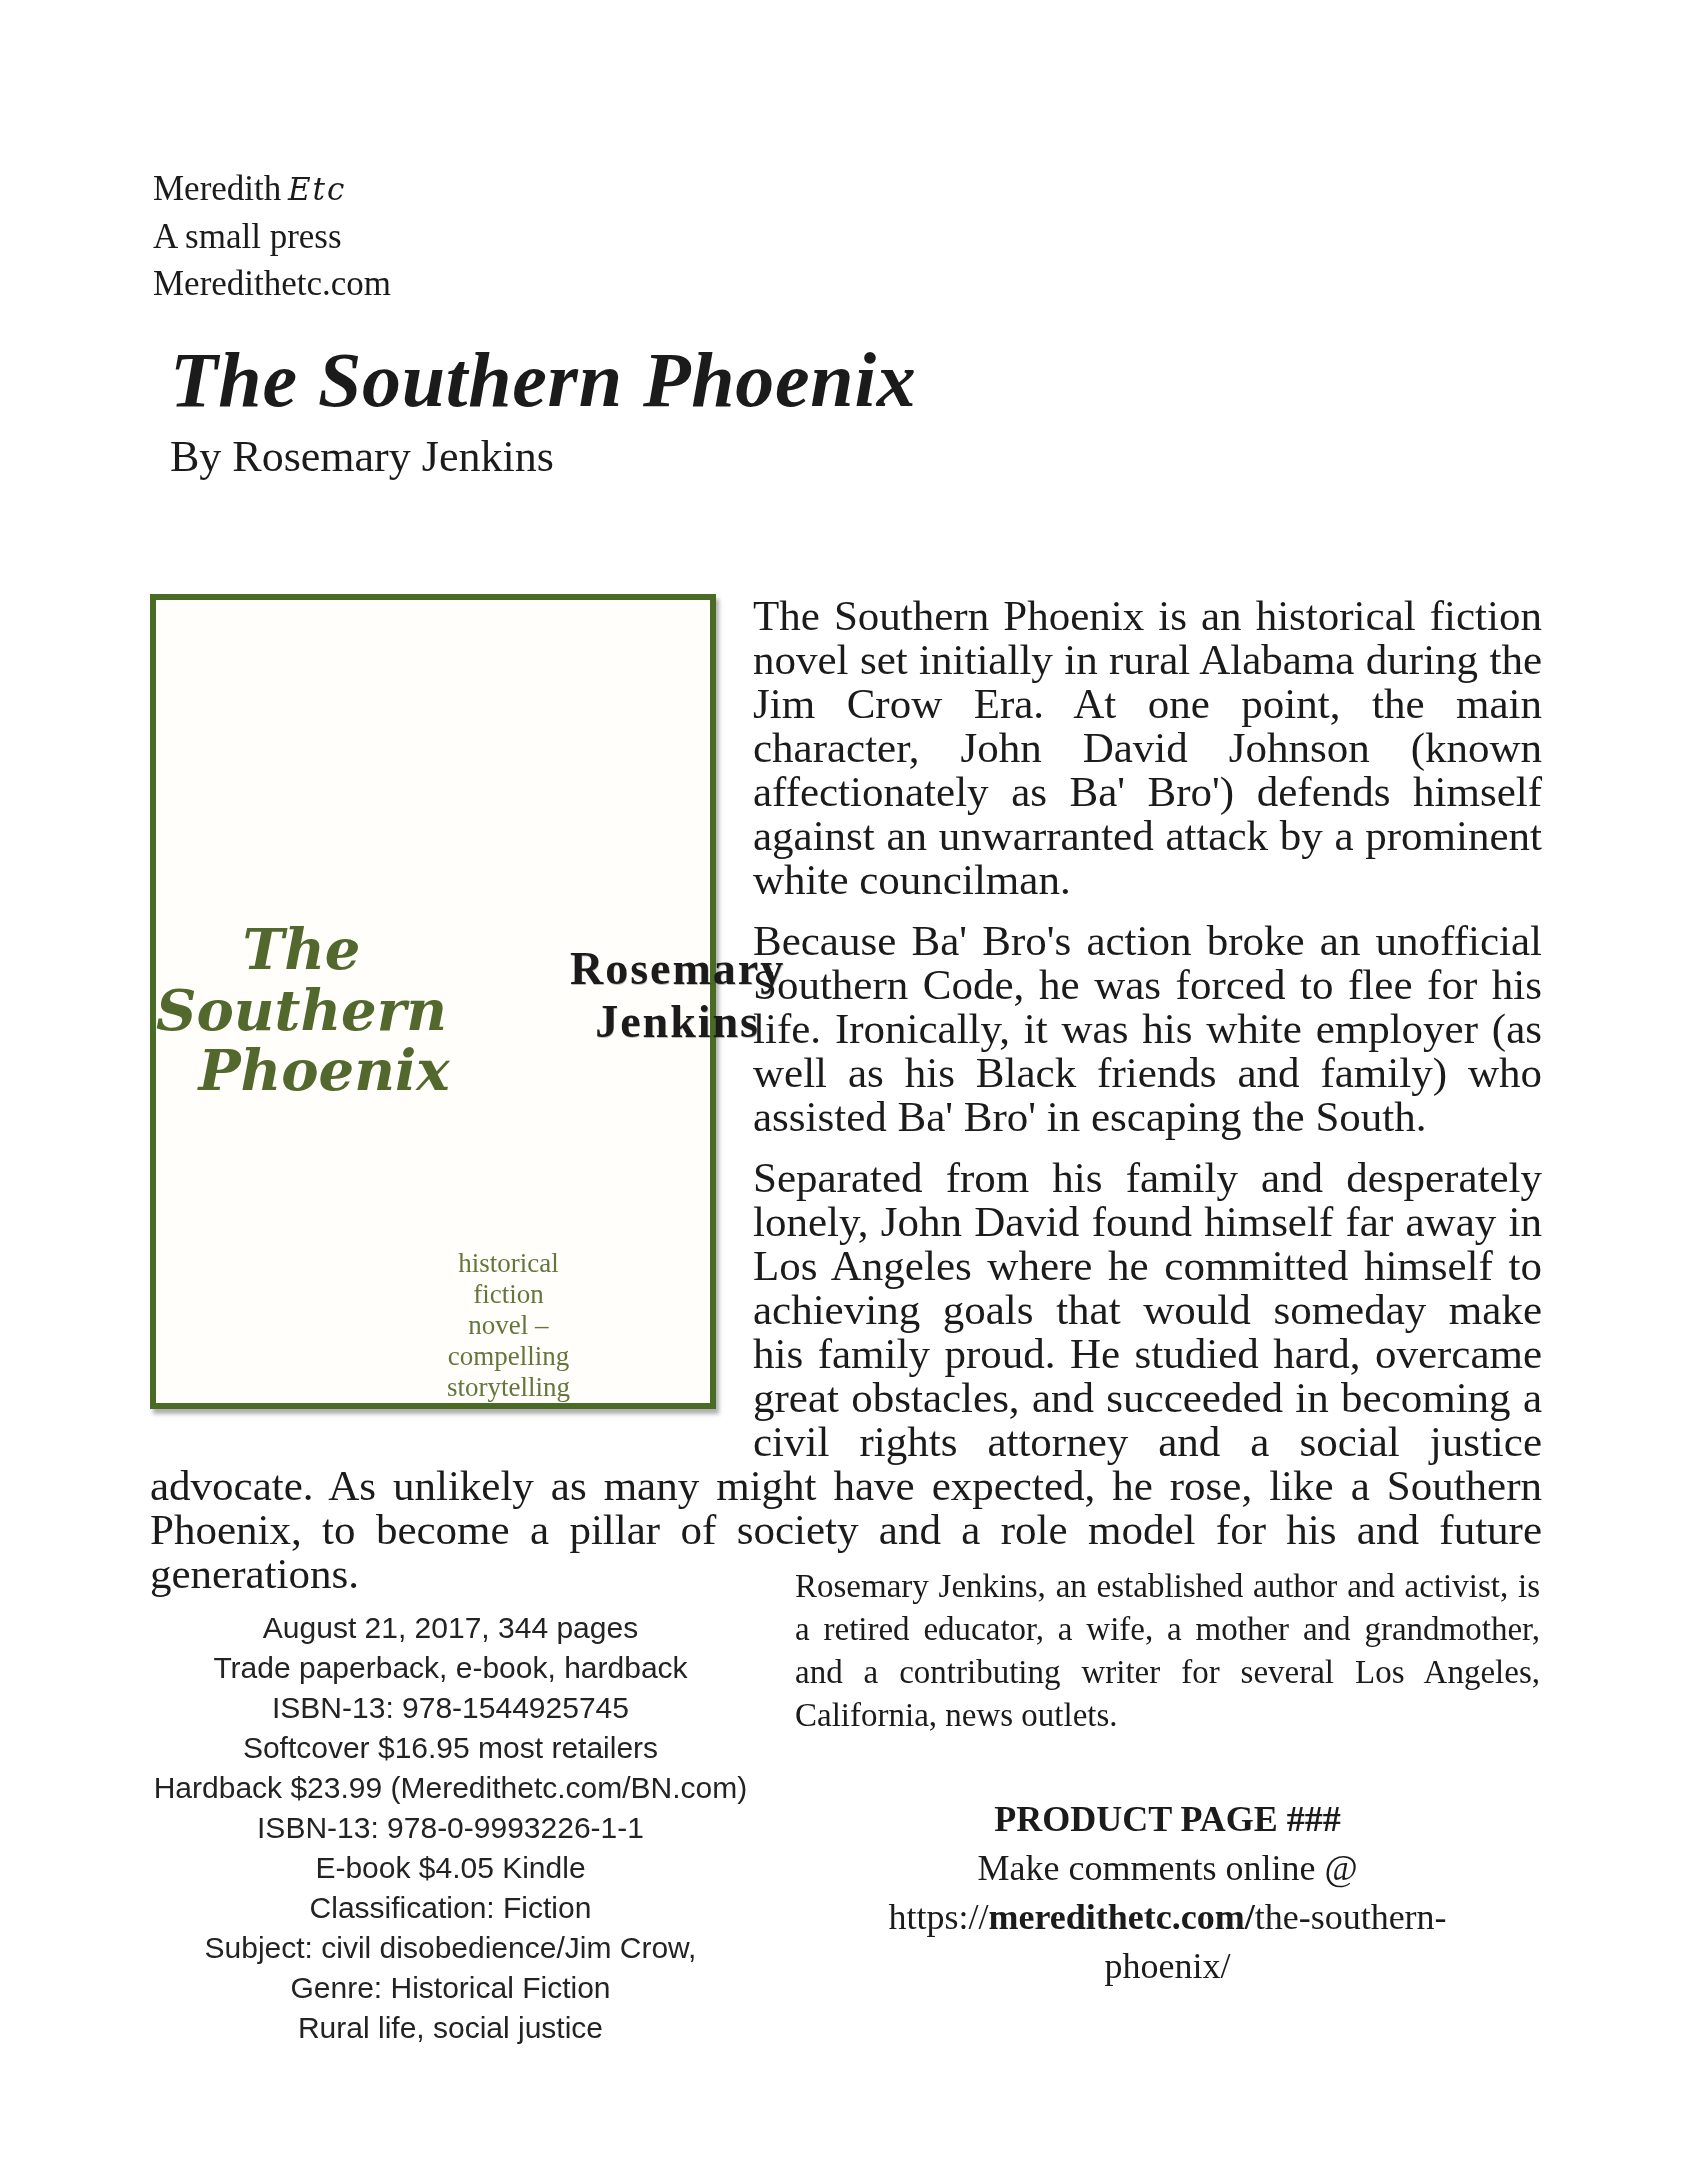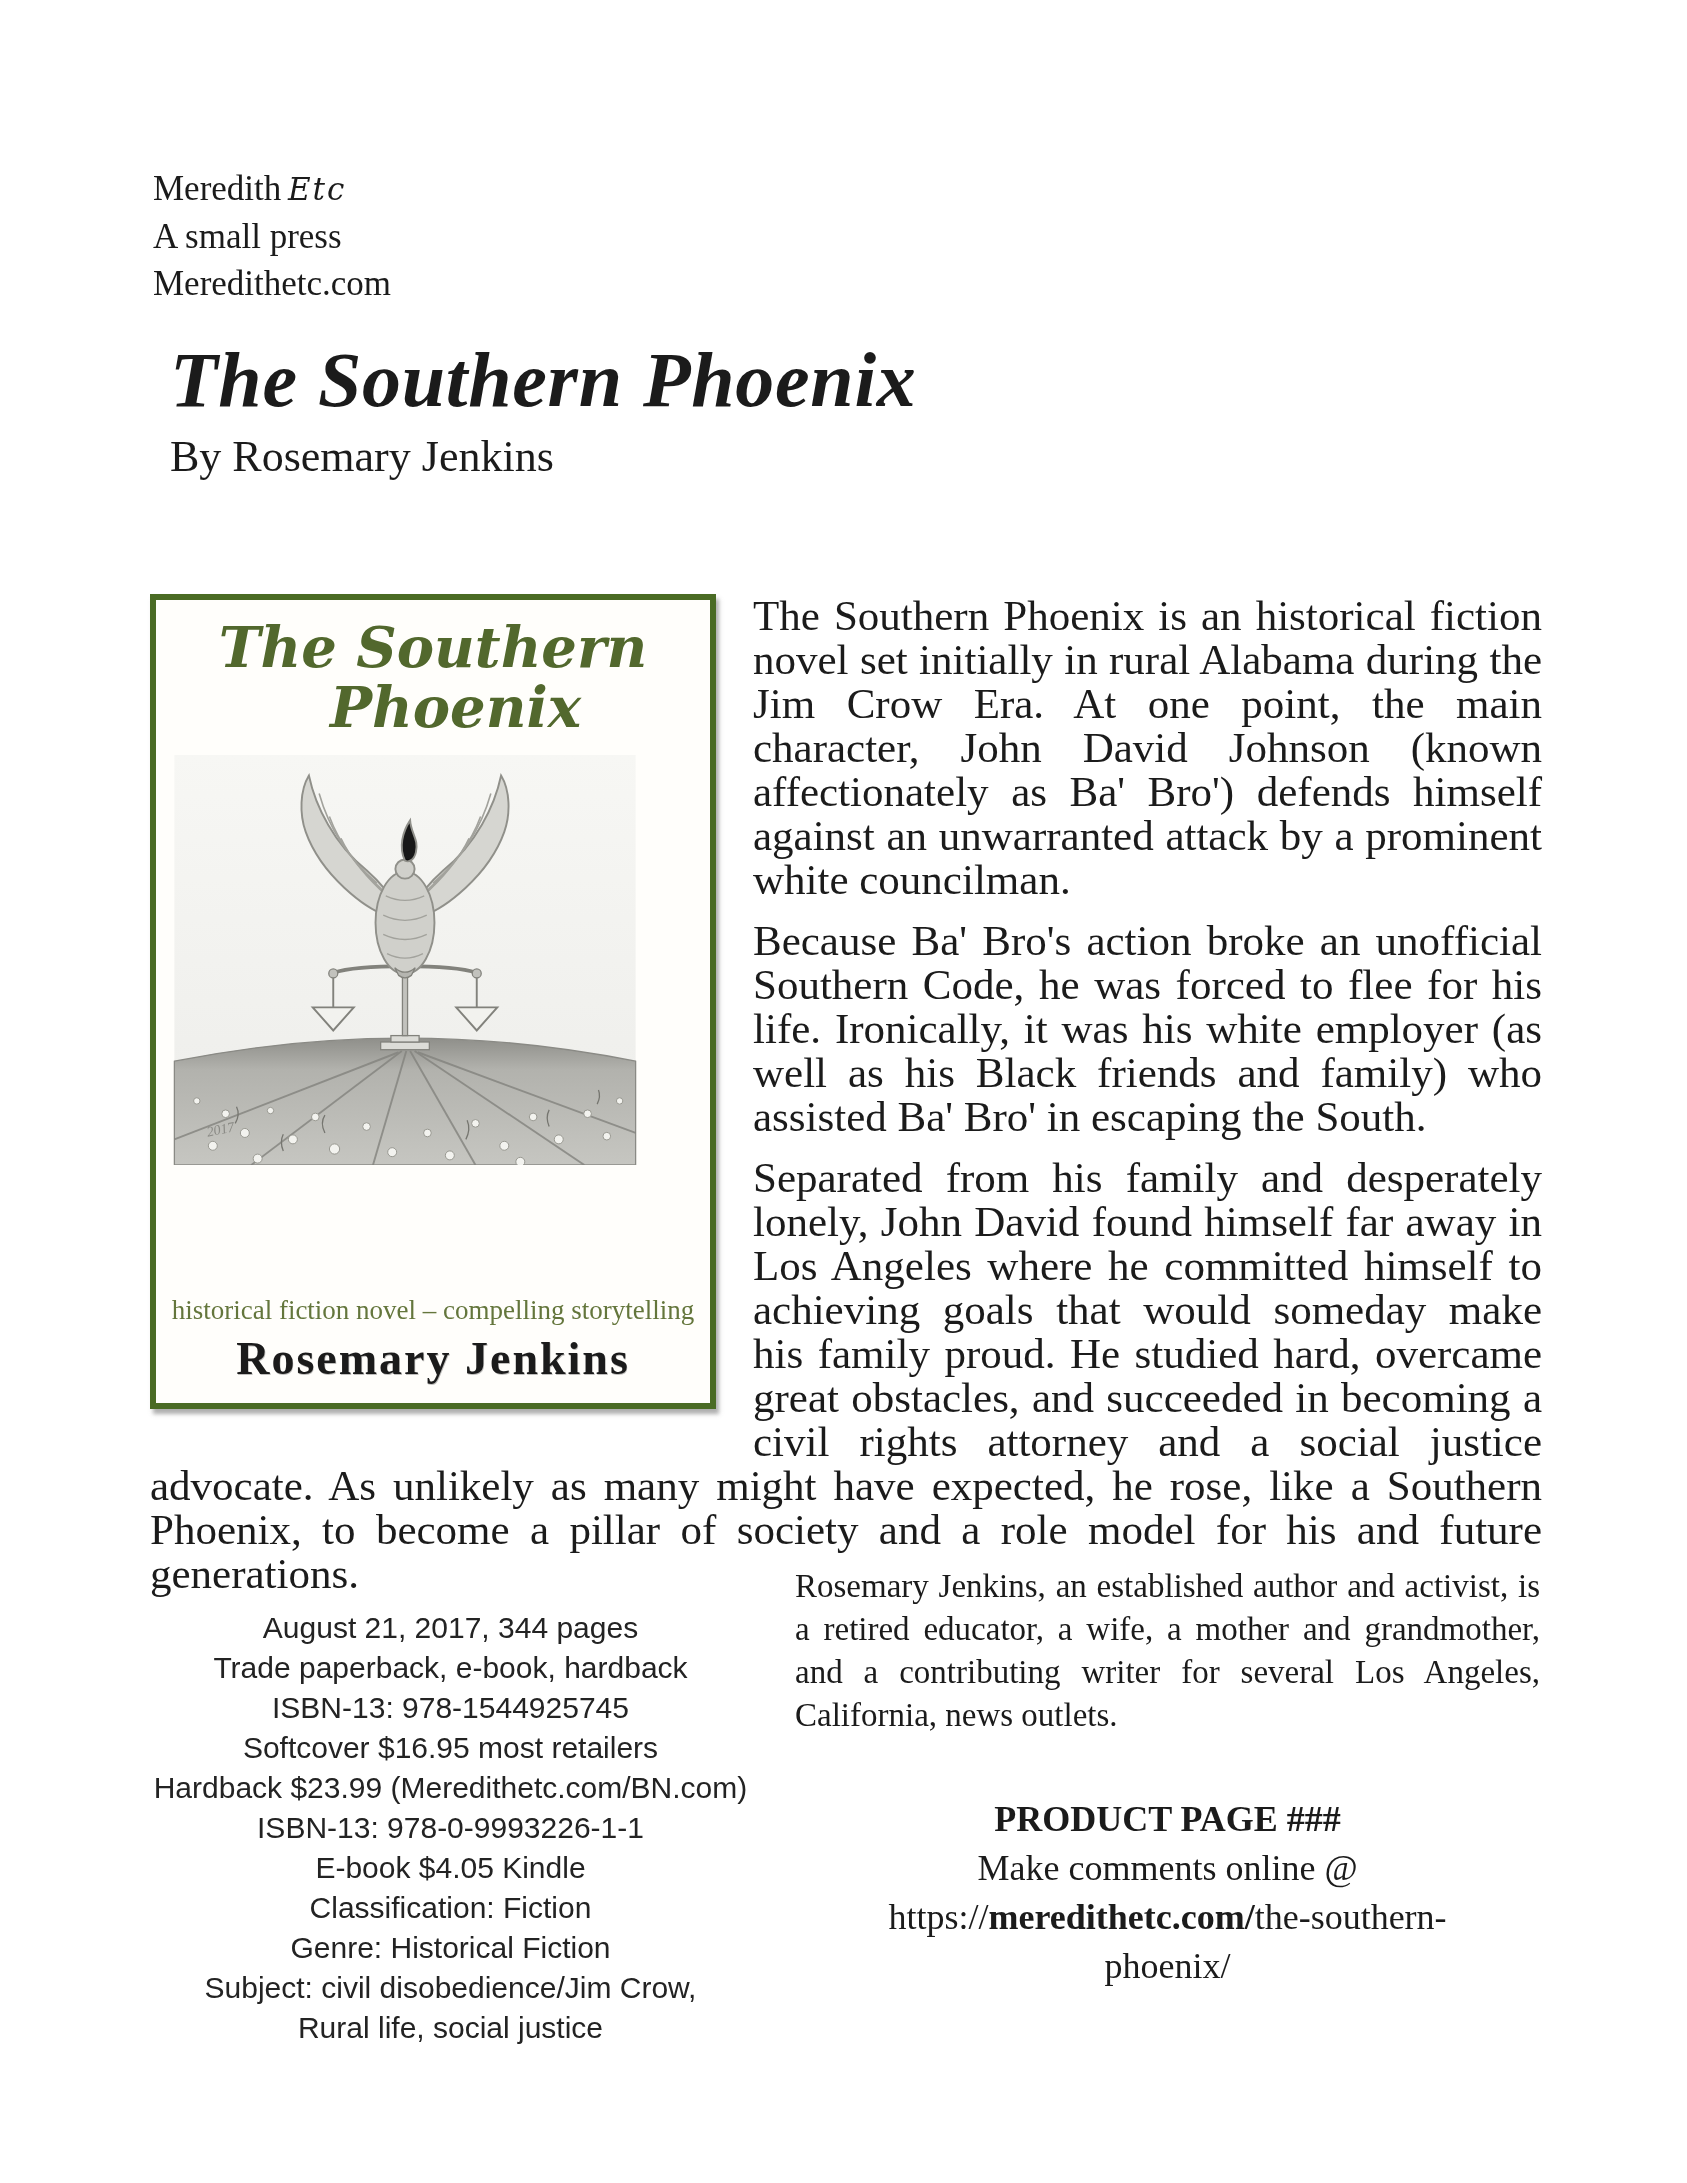--- a/index.html
+++ b/index.html
@@ -26,21 +26,21 @@
   .byline { font-size:44px; margin-top:10.6px; }
 
   
   .content { position:absolute; left:150px; top:594px; width:1392px; }
   .cover {
     float:left; box-sizing:border-box;
     width:566px; height:815px;
     border:6px solid #4a6b24; background:#fffefb;
     margin-right:37px; margin-bottom:17px;
     box-shadow:3.3px 4.6px 4px rgba(110,110,110,.55);
-    display:flex; flex-direction:column; 
+    display:flex; flex-direction:row; align-items:center;
   }
   .cover-title {
     margin-top:17px; text-align:center; color:#52682d;
     font-family:"DejaVu Serif", serif; font-style:italic; font-weight:bold;
     font-size:56px; line-height:1.08;
   }
   .cover-title .l2 { display:block; transform:translateX(22.5px); }
   .cover-art { width:498px; height:410px; margin-top:17px; }
   .cover-tagline { margin-top:auto; color:#64763c; font-size:27px; text-align:center; }
   .cover-author {
@@ -200,22 +200,22 @@
 
   <div class="details">
       <div>August 21, 2017, 344 pages</div>
       <div>Trade paperback, e-book, hardback</div>
       <div>ISBN-13: 978-1544925745</div>
       <div>Softcover $16.95 most retailers</div>
       <div>Hardback $23.99 (Meredithetc.com/BN.com)</div>
       <div>ISBN-13: 978-0-9993226-1-1</div>
       <div>E-book $4.05 Kindle</div>
       <div>Classification: Fiction</div>
+      <div>Subject: civil disobedience/Jim Crow,</div>
       <div>Genre: Historical Fiction</div>
-      <div>Subject: civil disobedience/Jim Crow,</div>
       <div>Rural life, social justice</div>
     </div>
 
   <div class="right-col">
     <p class="bio">Rosemary Jenkins, an established author and activist, is a retired educator, a wife, a mother and grandmother, and a contributing writer for several Los Angeles, California, news outlets.</p>
 
     <div class="product">
       <div class="product-heading">PRODUCT PAGE ###</div>
       <div>Make comments online @</div>
       <div class="url-line"><span>https://</span><span class="bold">meredithetc.com/</span><span>the-southern-phoenix/</span></div>

